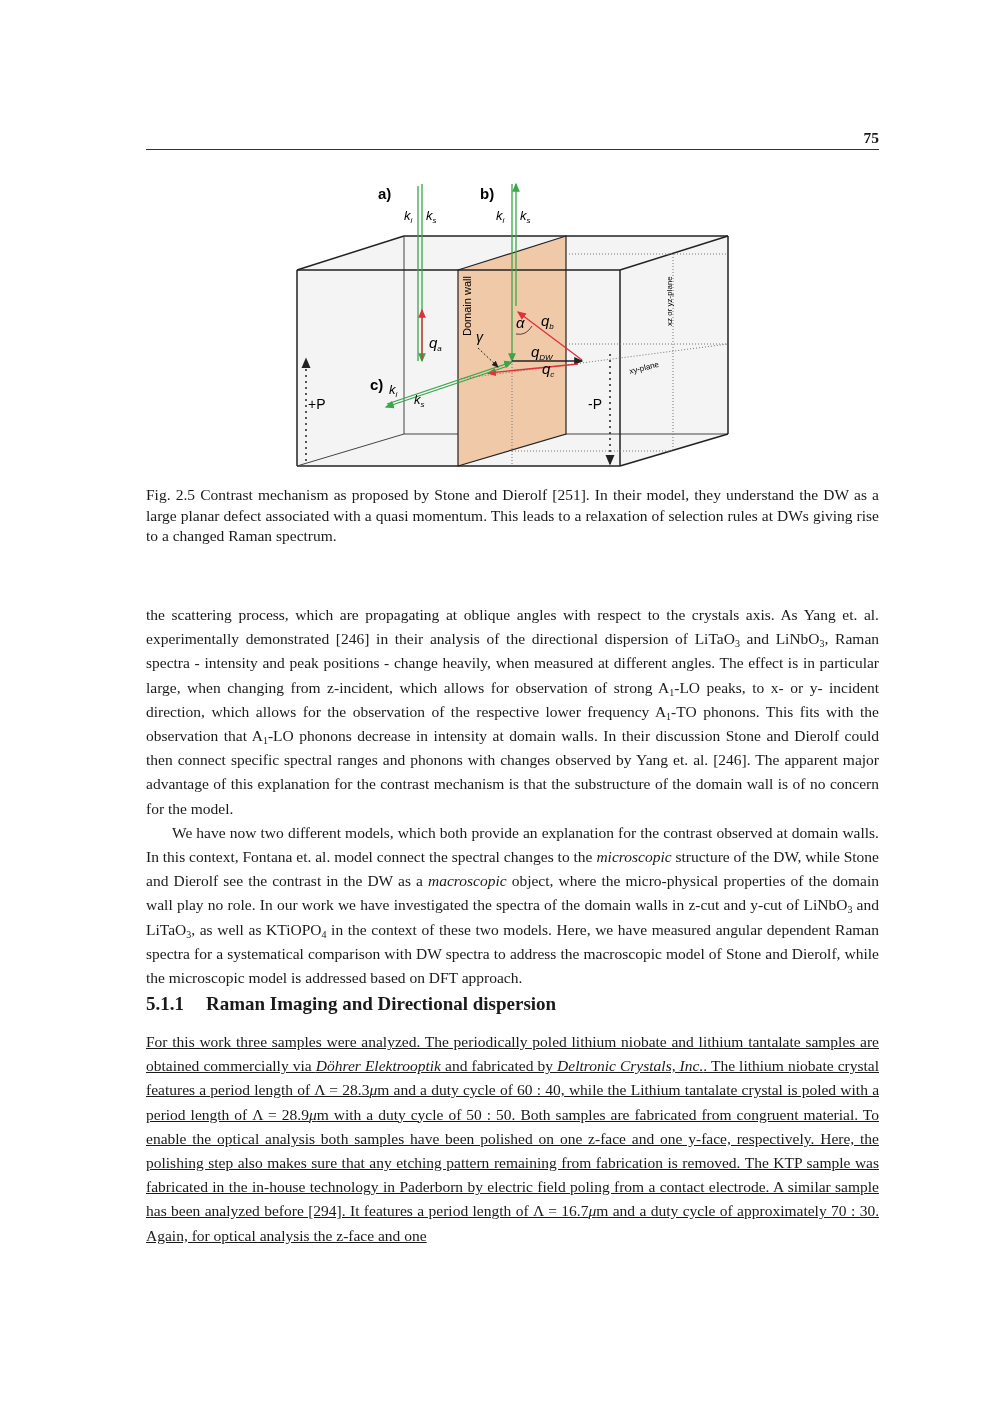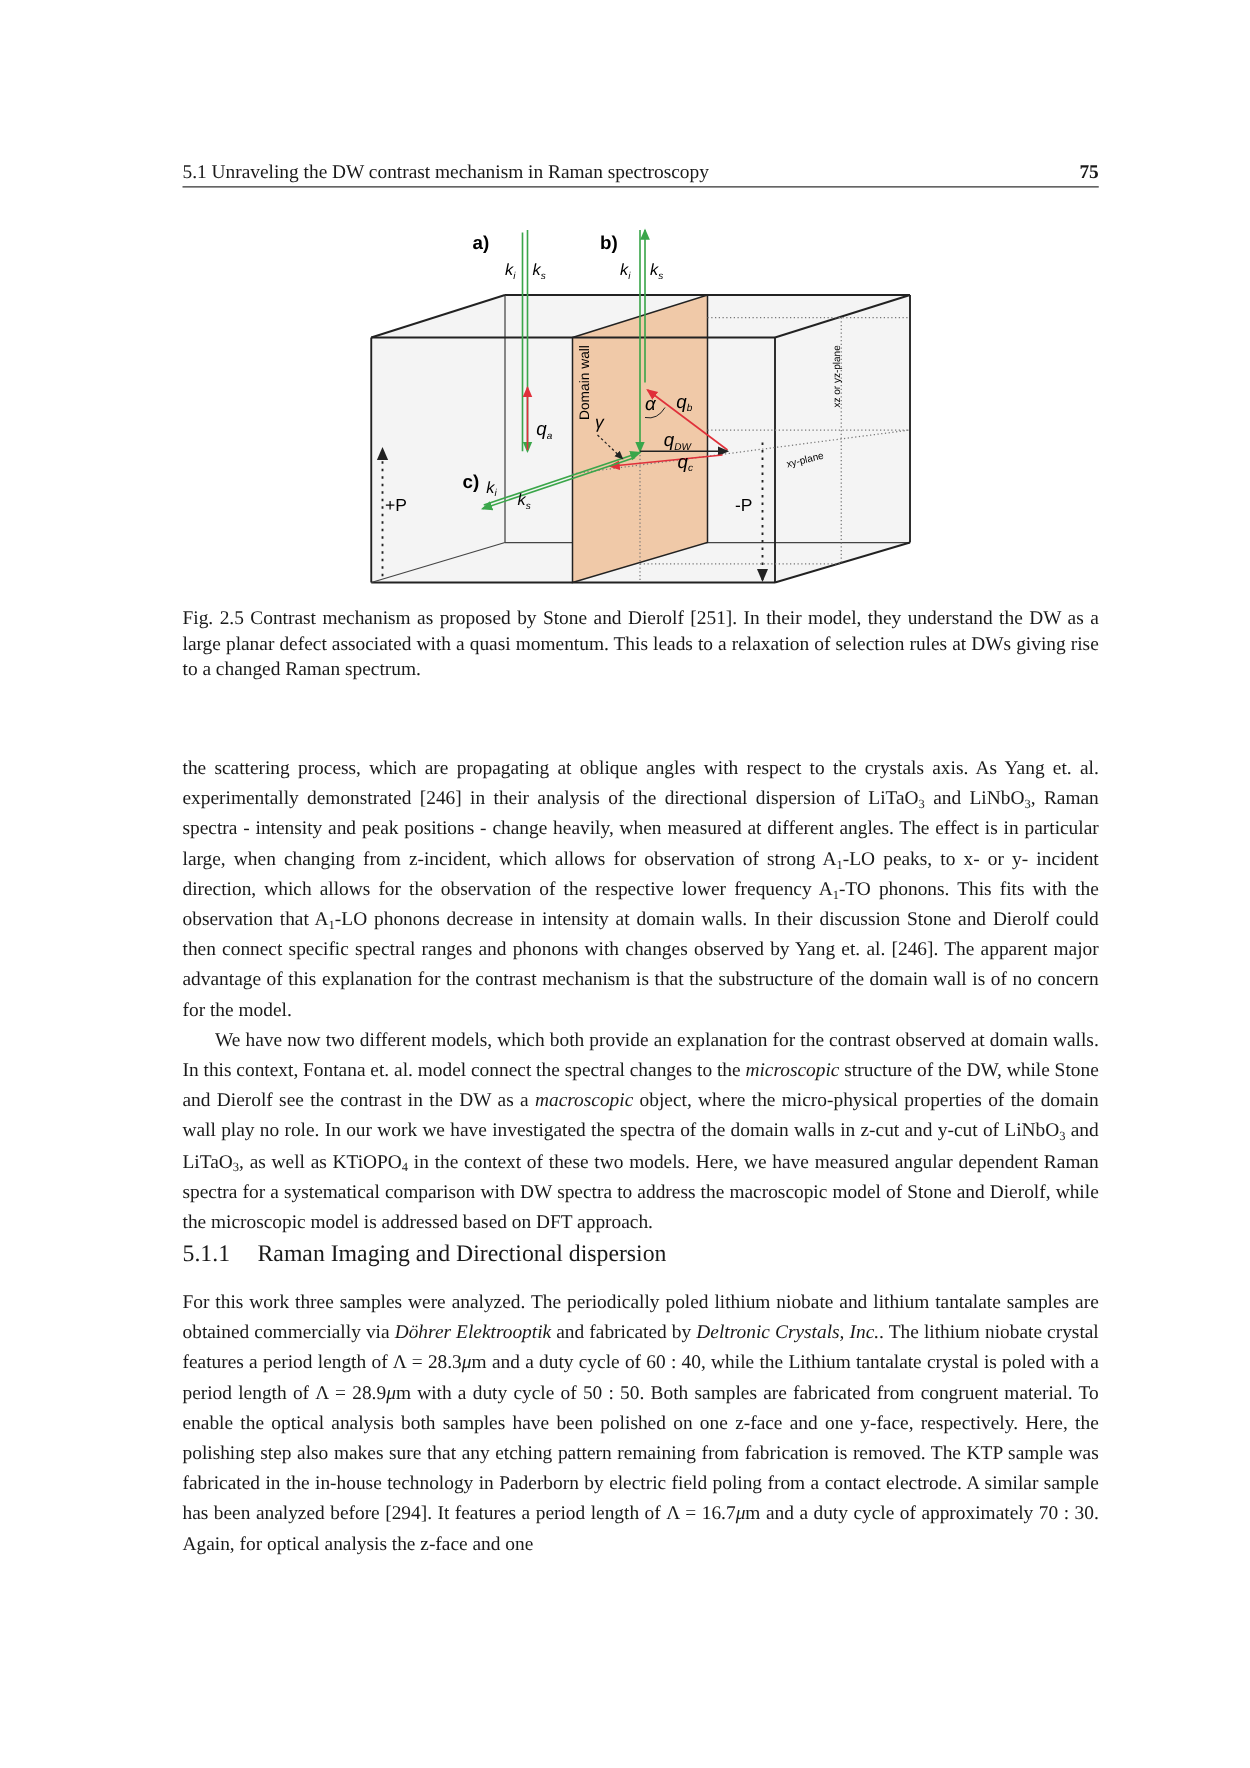--- a/index.html
+++ b/index.html
@@ -10,34 +10,33 @@
                   font-size: 15.5px; border-bottom: 1px solid #333; }
   .running-head .title { position: absolute; left: 0; top: 0; }
   .running-head .pnum { position: absolute; right: 0; top: 0; font-weight: bold; }
   .figure { position: absolute; left: 146px; top: 176px; width: 590px; height: 300px; }
   .caption { position: absolute; top: 485px; left: 0; width: 733px; font-size: 15.5px;
              line-height: 20.5px; text-align: justify; }
   .body-text { position: absolute; top: 603px; left: 0; width: 733px; font-size: 15.5px;
                line-height: 24.2px; text-align: justify; }
   .body-text p { margin: 0; }
   .body-text p.indent { text-indent: 26px; }
-  .section-head { position: absolute; top: 993px; left: 0; font-size: 19px; font-weight: normal; }
+  .section-head { position: absolute; top: 993px; left: 0; font-size: 19px; font-weight: bold; }
   .section-head .num { display: inline-block; width: 60px; }
   .body-text2 { position: absolute; top: 1030px; left: 0; width: 733px; font-size: 15.5px;
                 line-height: 24.2px; text-align: justify; }
-  .body-text2 p { margin: 0; }
+  .body-text2 p { margin: 0; text-decoration: underline; }
   sub { font-size: 10px; line-height: 0; vertical-align: -3px; }
   svg text { font-family: "Liberation Sans", sans-serif; }
 </style>
 </head>
 <body>
 
 <div class="page">
   <div class="running-head">
-    <span class="title">5.1 Unraveling the DW contrast mechanism in Raman spectroscopy</span>
     <span class="pnum">75</span>
   </div>
 
   <div class="caption">
     <span>Fig. 2.5</span>
     <span>Contrast mechanism as proposed by Stone and Dierolf [251]. In their model, they understand the DW as a large planar defect associated with a quasi momentum. This leads to a relaxation of selection rules at DWs giving rise to a changed Raman spectrum.</span>
   </div>
 
   <div class="body-text">
     <p><span>the scattering process, which are propagating at oblique angles with respect to the crystals axis. As Yang et. al. experimentally demonstrated [246] in their analysis of the directional dispersion of LiTaO</span><sub>3</sub><span> and LiNbO</span><sub>3</sub><span>, Raman spectra - intensity and peak positions - change heavily, when measured at different angles. The effect is in particular large, when changing from z-incident, which allows for observation of strong A</span><sub>1</sub><span>-LO peaks, to x- or y- incident direction, which allows for the observation of the respective lower frequency A</span><sub>1</sub><span>-TO phonons. This fits with the observation that A</span><sub>1</sub><span>-LO phonons decrease in intensity at domain walls. In their discussion Stone and Dierolf could then connect specific spectral ranges and phonons with changes observed by Yang et. al. [246]. The apparent major advantage of this explanation for the contrast mechanism is that the substructure of the domain wall is of no concern for the model.</span></p>

